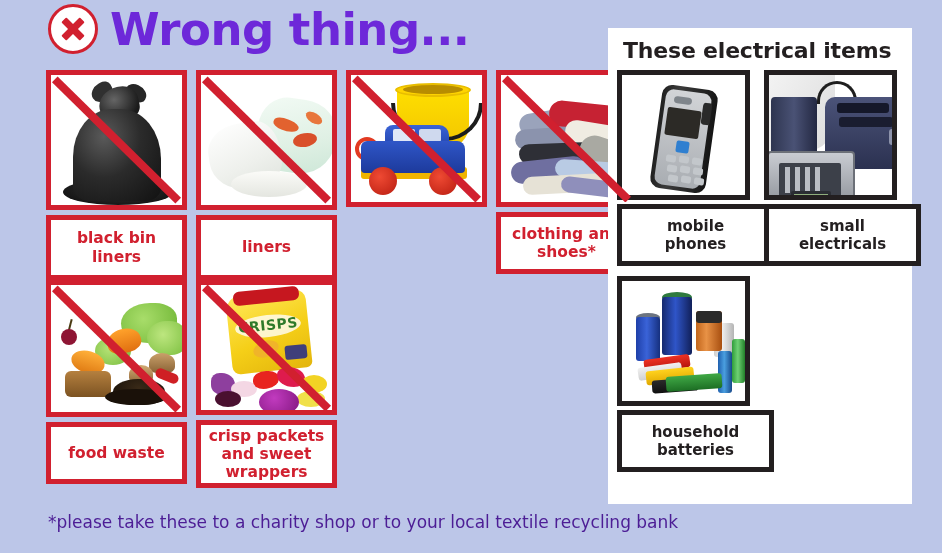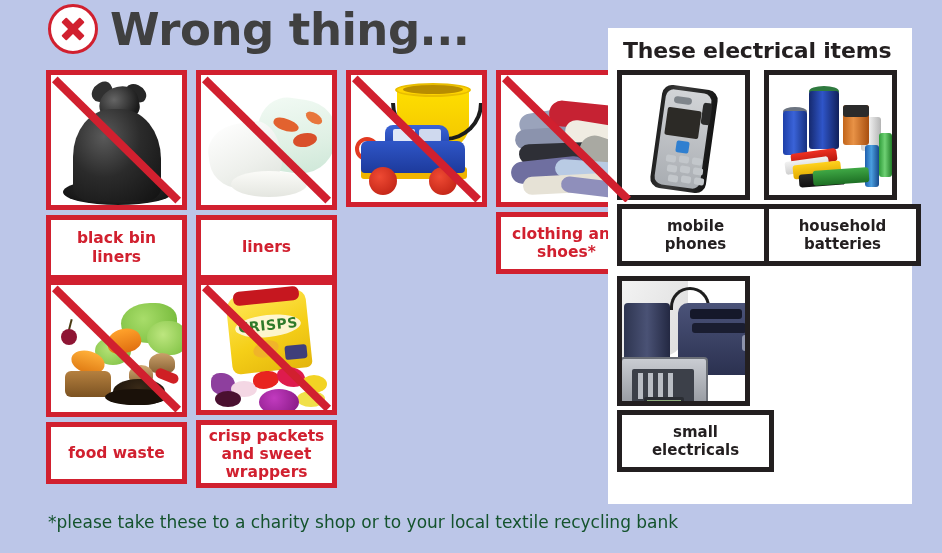--- a/index.html
+++ b/index.html
@@ -22,21 +22,21 @@
     background:#ffffff;border:3px solid #d1202f;
     position:relative;flex:none;
   }
   .x-badge::before,.x-badge::after{
     content:"";position:absolute;left:50%;top:50%;
     width:26px;height:7px;background:#d1202f;border-radius:1px;
   }
   .x-badge::before{transform:translate(-50%,-50%) rotate(45deg);}
   .x-badge::after{transform:translate(-50%,-50%) rotate(-45deg);}
   .header-title{
-    color:#404040;font-size:45px;font-weight:bold;
+    color:#6d28d9;font-size:45px;font-weight:bold;
     letter-spacing:-0.5px;line-height:1;
     font-family:"DejaVu Sans", sans-serif;
   }
 
   
   .wrong-grid{
     position:absolute;left:46px;top:70px;
     display:grid;
     grid-template-columns:repeat(4,141px);
     grid-template-rows:210px 208px;
@@ -116,21 +116,21 @@
   .panel-note{
     font-family:"DejaVu Sans", sans-serif;
     font-size:15.5px;line-height:1.285;color:#231f20;
     padding-left:2px;
   }
 
   
   .footnote{
     position:absolute;left:48px;top:512px;
     font-family:"DejaVu Sans", sans-serif;
-    font-size:17px;color:#14532d;
+    font-size:17px;color:#4c1d95;
   }
 
   
   .ph{position:absolute;}
 
   
   .bag-body{left:22px;top:34px;width:88px;height:92px;
     background:radial-gradient(ellipse at 35% 30%, #5a5a5a 0%, #2b2b2b 45%, #111 100%);
     border-radius:44% 46% 18% 20%/52% 54% 14% 16%;}
   .bag-knot{left:48px;top:12px;width:40px;height:34px;
@@ -443,20 +443,44 @@
         </div>
       </div>
       <div class="e-caption">
         <span>mobile<br>phones</span>
       </div>
     </div>
 
     <div class="e-cell">
       <div class="e-photo">
         <div class="photo-inner">
+          <div class="ph se-white"></div>
+            <div class="ph se-dark"></div>
+          <div class="ph se-cord"></div>
+          <div class="ph se-toast"></div>
+            <div class="ph se-slot1"></div>
+          <div class="ph se-slot2"></div>
+            <div class="ph se-lever"></div>
+          <div class="ph se-cam"></div>
+            <div class="ph se-cam-in"></div>
+          <div class="ph se-cam-b1"></div>
+            <div class="ph se-cam-b2"></div>
+          <div class="ph se-cam-b3"></div>
+            <div class="ph se-cam-b4"></div>
+          <div class="ph se-lcd"></div>
+        </div>
+      </div>
+      <div class="e-caption">
+        <span>small<br>electricals</span>
+      </div>
+    </div>
+
+    <div class="e-cell">
+      <div class="e-photo">
+        <div class="photo-inner">
           <div class="bt bt-d2t"></div>
             <div class="bt bt-d2"></div>
           <div class="bt bt-d1t"></div>
             <div class="bt bt-d1"></div>
           <div class="bt bt-9v2"></div>
             <div class="bt bt-9v"></div>
             <div class="bt bt-9vb"></div>
           <div class="bt bt-a6"></div>
             <div class="bt bt-a7"></div>
           <div class="bt bt-a2"></div>
@@ -464,41 +488,17 @@
           <div class="bt bt-a3"></div>
             <div class="bt bt-a4"></div>
             <div class="bt bt-a5"></div>
         </div>
       </div>
       <div class="e-caption">
         <span>household<br>batteries</span>
       </div>
     </div>
 
-    <div class="e-cell">
-      <div class="e-photo">
-        <div class="photo-inner">
-          <div class="ph se-white"></div>
-            <div class="ph se-dark"></div>
-          <div class="ph se-cord"></div>
-          <div class="ph se-toast"></div>
-            <div class="ph se-slot1"></div>
-          <div class="ph se-slot2"></div>
-            <div class="ph se-lever"></div>
-          <div class="ph se-cam"></div>
-            <div class="ph se-cam-in"></div>
-          <div class="ph se-cam-b1"></div>
-            <div class="ph se-cam-b2"></div>
-          <div class="ph se-cam-b3"></div>
-            <div class="ph se-cam-b4"></div>
-          <div class="ph se-lcd"></div>
-        </div>
-      </div>
-      <div class="e-caption">
-        <span>small<br>electricals</span>
-      </div>
-    </div>
-
 
   </div>
 </div>
 
 <div class="footnote">*please take these to a charity shop or to your local textile recycling bank</div>
 
 </body></html>

